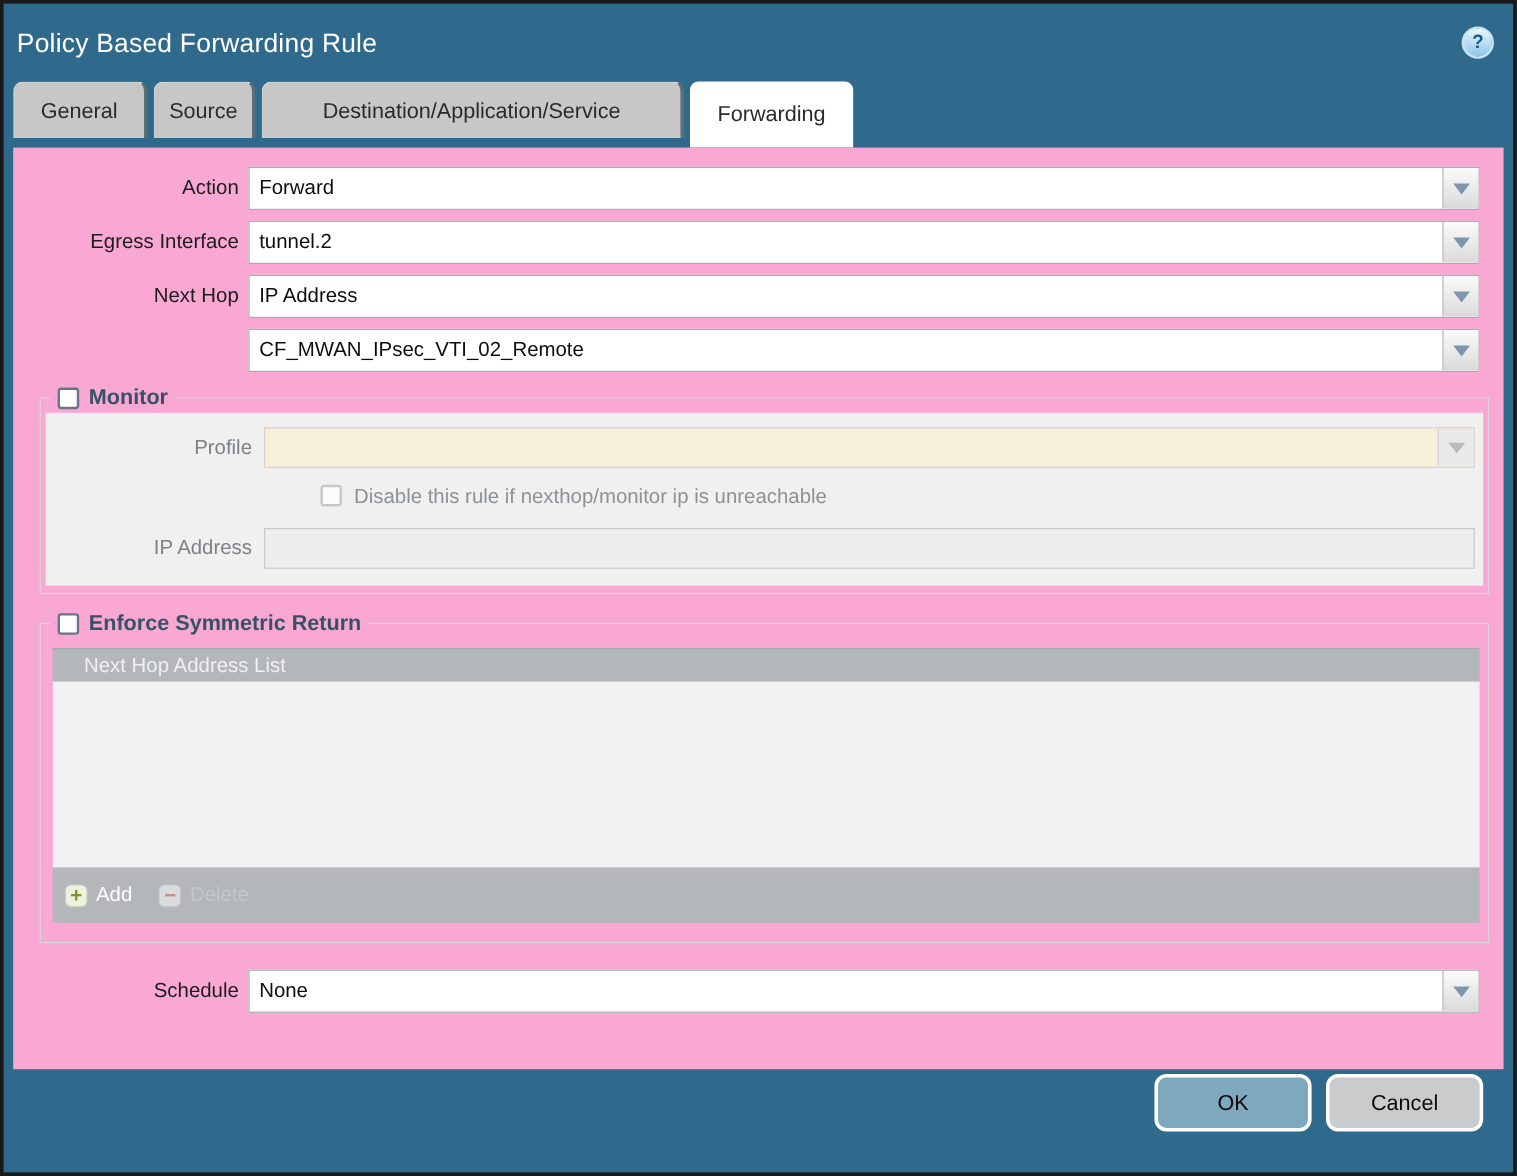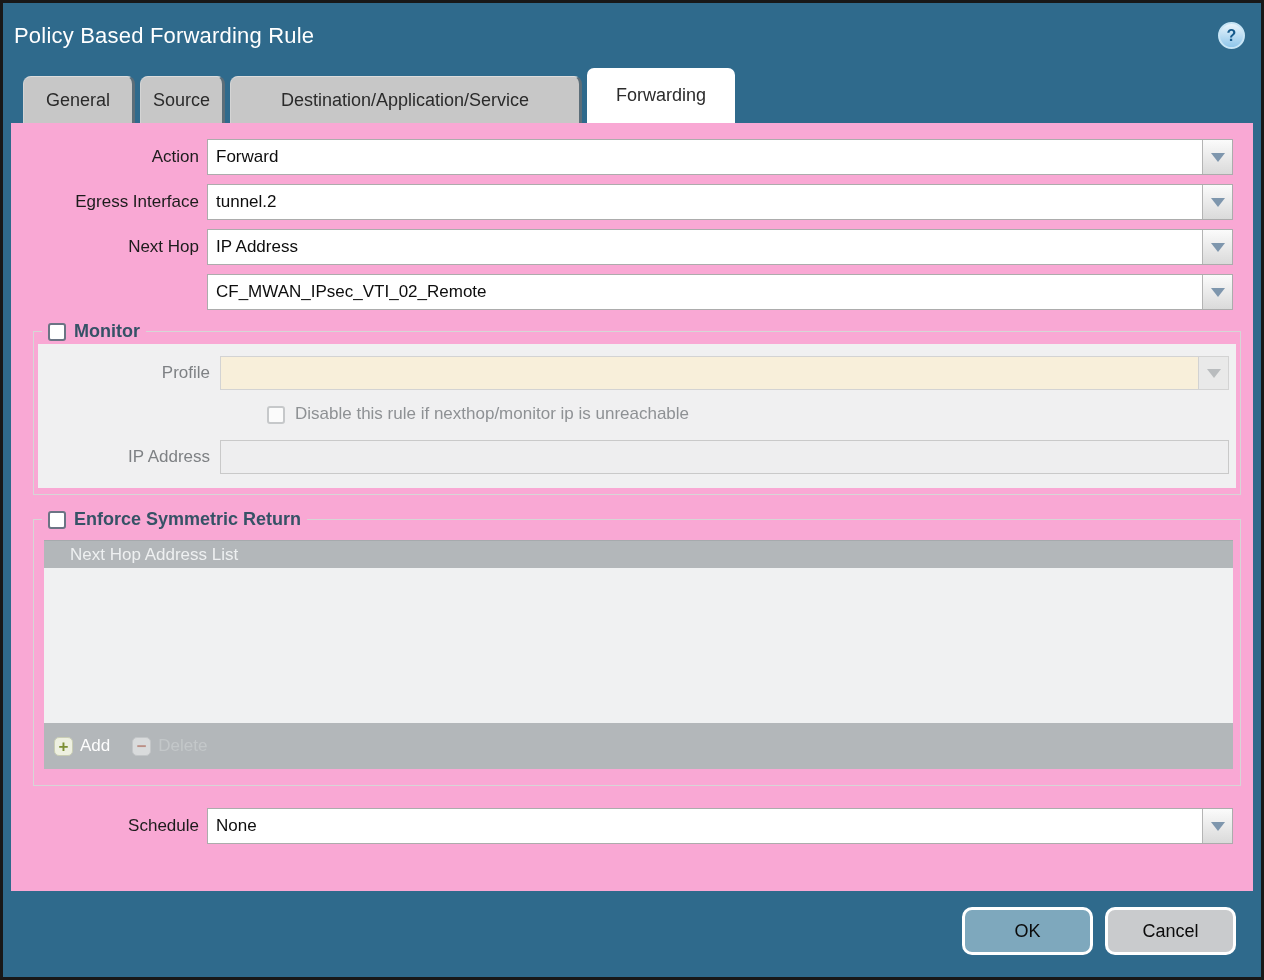--- a/index.html
+++ b/index.html
@@ -20,34 +20,34 @@
   .help-btn {
     width:27px; height:27px; border-radius:50%;
     background:linear-gradient(#eaf5fc,#8fc6ea);
     border:2px solid #c7e5f6;
     color:#155a8c; font-weight:bold; font-size:16px;
     display:flex; align-items:center; justify-content:center;
     cursor:pointer;
   }
 
   
-  .tabs { display:flex; align-items:flex-end; height:55px; padding-left:20px; }
+  .tabs { display:flex; height:55px; padding-left:8px; }
   .tab {
     display:flex; align-items:center; justify-content:center;
     height:47px; margin-right:5px;
     background:#c7c7c7; color:#2b2b2b; font-size:18px;
     border-top-left-radius:8px; border-top-right-radius:8px;
     border-right:3px solid #5c6e79; border-top:1px solid #dcdcdc; border-left:1px solid #d4d4d4;
     cursor:pointer;
   }
   .tab.t1 { width:112px; }
   .tab.t2 { width:85px; }
   .tab.t3 { width:352px; }
   .tab.active {
-    width:148px; height:55px; background:#ffffff; border:none;
+    width:136px; height:55px; background:#ffffff; border:none;
     border-top-left-radius:7px; border-top-right-radius:7px;
   }
 
   
   .content {
     position:absolute; left:8px; right:8px; top:120px; height:768px;
     background:#f9a8d4; padding-top:16px; overflow:hidden;
   }
 
   .form-row { display:flex; align-items:center; margin-bottom:9px; }
@@ -90,21 +90,21 @@
 
   .monitor-panel { background:#f0f0f1; padding:12px 0 14px 0; }
   .monitor-row { display:flex; align-items:center; }
   .monitor-label {
     width:182px; text-align:right; padding-right:10px;
     font-size:17px; color:#7e8184; flex:none;
   }
   .combo.disabled { margin-right:7px; border-color:#d3d3d3; background:#f8efda; height:34px; }
   .combo.disabled .combo-btn { background:#e9e9e9; border-left:1px solid #d2d2d2; cursor:default; }
   .combo.disabled .tri { border-top-color:#b9bcbe; }
-  .disable-row { display:flex; align-items:flex-end; gap:10px; margin:14px 0 0 192px;padding-left:37px; }
+  .disable-row { display:flex; align-items:flex-start; gap:10px; margin:14px 0 0 192px;padding-left:37px; }
   .disable-row .disable-label { font-size:17px; color:#8e9194; }
   .input-disabled {
     flex:1; margin-right:7px; height:34px;
     background:#eeeeef; border:1px solid #c9c9c9;
   }
   .mt16 { margin-top:16px; }
 
   
   .sr-table { margin:8px 3px 10px 6px; }
   .sr-header {
@@ -123,21 +123,21 @@
     display:flex; align-items:center; justify-content:center;
     font-weight:bold; font-size:17px; line-height:1;
   }
   .icon-add { background:#eef0e0; border:1px solid #c9cdb4; color:#7d8f33; }
   .icon-del { background:#d9dbdc; border:1px solid #c3c6c8; color:#bb8f85; }
   .tbl-btn-label { font-size:17px; color:#fdfdfd; }
   .tbl-btn.disabled .tbl-btn-label { color:#c3c7c9; }
 
   
   .footerbar {
-    position:absolute; left:0; right:0; bottom:0; height:92px;
+    position:absolute; left:0; right:0; bottom:12px; height:92px;
     display:flex; align-items:center; justify-content:flex-end;
     gap:12px; padding-right:25px;
   }
   .btn {
     width:131px; height:48px; border-radius:10px; border:3px solid #fff;
     font-size:18px; color:#0b0b0b; font-family:"Liberation Sans",sans-serif;
     display:flex; align-items:center; justify-content:center; cursor:pointer;
   }
   .btn-ok { background:#7ea8bd; }
   .btn-cancel { background:#c9cbcd; }

